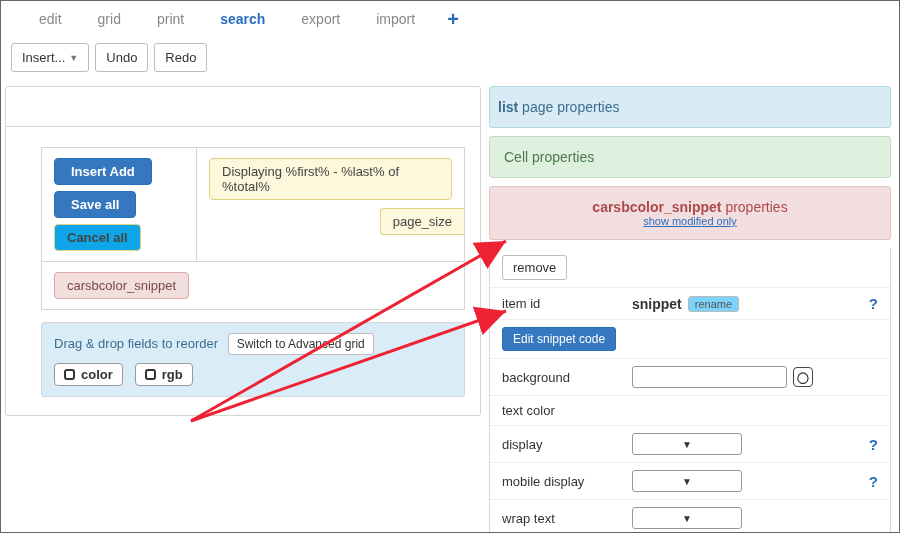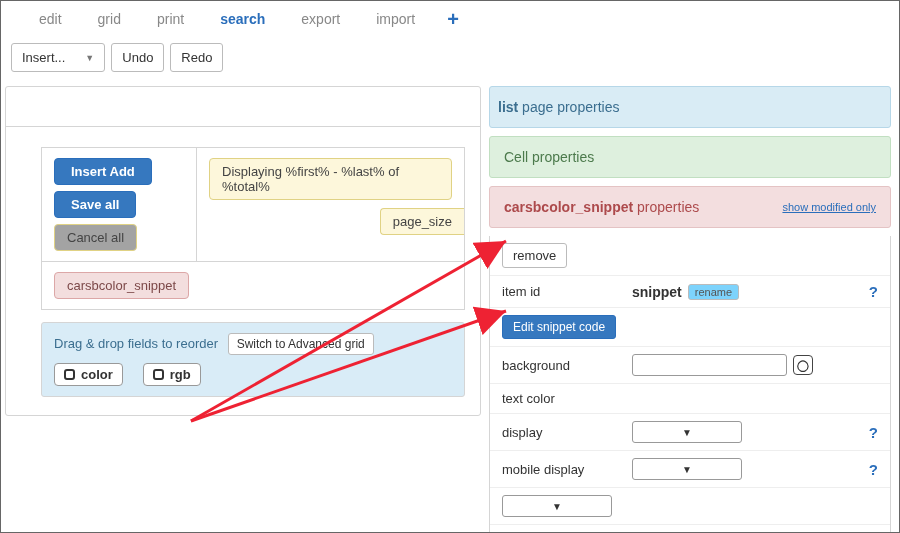--- a/index.html
+++ b/index.html
@@ -4,21 +4,21 @@
 <style>
   * { box-sizing: border-box; font-family: Arial, Helvetica, sans-serif; }
   body { margin:0; background:#fff; font-size:13px; color:#333; width:900px; height:533px; overflow:hidden; border:1px solid #666;}
   
   .topbar { display:flex; gap:0; padding:6px 10px 4px 20px; align-items:center; }
   .topbar .tab { padding:4px 18px; color:#888; cursor:pointer; font-size:14px;}
   .topbar .tab.active { color:#2a6ebb; font-weight:bold;}
   .topbar .plus { color:#2a6ebb; font-size:20px; padding:0 14px; font-weight:bold;}
   
   .toolbar { display:flex; gap:6px; padding:8px 16px 14px 10px; }
-  .btn { display:inline-flex; align-items:center; gap:20px; background:#fff; border:1px solid #bbb; border-radius:3px; padding:6px 10px; font-size:13px; cursor:pointer; color:#333;}
+  .btn { display:inline-flex; align-items:center; gap:4px; background:#fff; border:1px solid #bbb; border-radius:3px; padding:6px 10px; font-size:13px; cursor:pointer; color:#333;}
   .btn .caret { font-size:9px; color:#777;}
   
   .main { display:flex; }
   .left { width:488px; padding:0 8px 8px 4px; }
   .right { flex:1; padding:0 8px 8px 0; }
   
   .panel { border:1px solid #d5d5d5; border-radius:3px; background:#fff; margin-bottom:8px; }
   
   
   .strip { border:1px solid #d5d5d5; border-top:none; padding:10px; text-align:right; margin-bottom:10px;}
@@ -35,21 +35,21 @@
   .inner-bottom { padding:10px 12px; }
   
   .dnd { background:#d9ecf7; border:1px solid #d5d5d5; margin:12px 15px 8px 35px; border-radius:3px; padding:10px 12px;}
   .field-chip { display:inline-flex; align-items:center; gap:6px; background:#fff; border:1px solid #999; border-radius:4px; padding:3px 9px; font-size:13px; color:#333; font-weight:600;}
   .sq { display:inline-block; width:11px; height:11px; border:2px solid #333; border-radius:3px;}
 
   
   .hdr { padding:12px 14px; font-size:14px; border-radius:3px; margin-bottom:8px;}
   .hdr.blue   { background:#d9ecf5; color:#3b6e8f; border:1px solid #b6d7e8;padding-left:8px;}
   .hdr.green  { background:#def0de; color:#4c7a4c; border:1px solid #c1dfc1;}
-  .hdr.red    { background:#f3dedf; color:#ad4a4c; border:1px solid #e4c3c4; display:flex; justify-content:space-between; align-items:center;}
+  .hdr.red    { background:#f3dedf; color:#ad4a4c; border:1px solid #e4c3c4; display:flex; justify-content:space-between; align-items:center;flex-direction:column;}
   .hdr a { font-size:11px; color:#2a6ebb; text-decoration:underline;}
   
   .prop-panel { border:1px solid #d5d5d5; border-top:none;}
   .prop-row { display:flex; align-items:center; padding:7px 12px; border-bottom:1px solid #eee;}
   .prop-row .lbl { width:130px; color:#333; font-size:13px;}
   .prop-row .val { flex:1; display:flex; align-items:center; gap:6px; }
   .prop-row .q { color:#2a6ebb; font-weight:bold; font-size:15px;}
   .sel { border:1px solid #999; border-radius:3px; background:#fff; width:110px; height:22px; display:flex; align-items:center; justify-content:center;}
   .sel .caret{font-size:10px;}
   .txtin { border:1px solid #999; border-radius:3px; background:#fff; width:155px; height:22px;}
@@ -88,38 +88,38 @@
 
   <div class="left">
 
     <div class="panel" style="padding-bottom:10px;">
       <div style="height:40px; border-bottom:1px solid #d5d5d5;"></div>
       <div class="inner-box">
         <div class="inner-top">
           <div class="col1">
             <span class="pill blue">Insert Add</span>
             <span class="pill blue">Save all</span>
-            <span class="pill" style="background:#a3a3a3;border-color:#e0d284;">Cancel all</span>
+            <span class="pill" style="background:#0ea5e9;border-color:#e0d284;font-weight:bold;">Cancel all</span>
           </div>
           <div class="col2">
             <span class="pill">Displaying %first% - %last% of %total%</span>
             <span class="pill ps-chip">page_size</span>
           </div>
         </div>
         <div class="inner-bottom">
           <span class="pill pink">carsbcolor_snippet</span>
         </div>
       </div>
 
       <div class="dnd">
         <div style="margin-bottom:8px;">
           <span style="color:#3b6e8f;">Drag &amp; drop fields to reorder</span>
           <span class="btn" style="padding:3px 8px; font-size:12px; margin-left:6px;">Switch to Advanced grid</span>
         </div>
-        <div style="display:flex; gap:20px;">
+        <div style="display:flex; gap:12px;">
           <span class="field-chip">
             <span class="sq"></span>
             <span>color</span>
           </span>
           <span class="field-chip">
             <span class="sq"></span>
             <span>rgb</span>
           </span>
         </div>
       </div>
@@ -176,20 +176,21 @@
       <div class="prop-row">
         <span class="lbl">mobile display</span>
         <span class="val">
             <span class="sel">
               <span class="caret">▼</span>
             </span>
           </span>
         <span class="q">?</span>
       </div>
       <div class="prop-row">
+        <span class="lbl">wrap text</span>
         <span class="val">
             <span class="sel">
               <span class="caret">▼</span>
             </span>
           </span>
       </div>
       <div class="prop-row">
 
         <span class="val">
             <span class="sel"></span>

